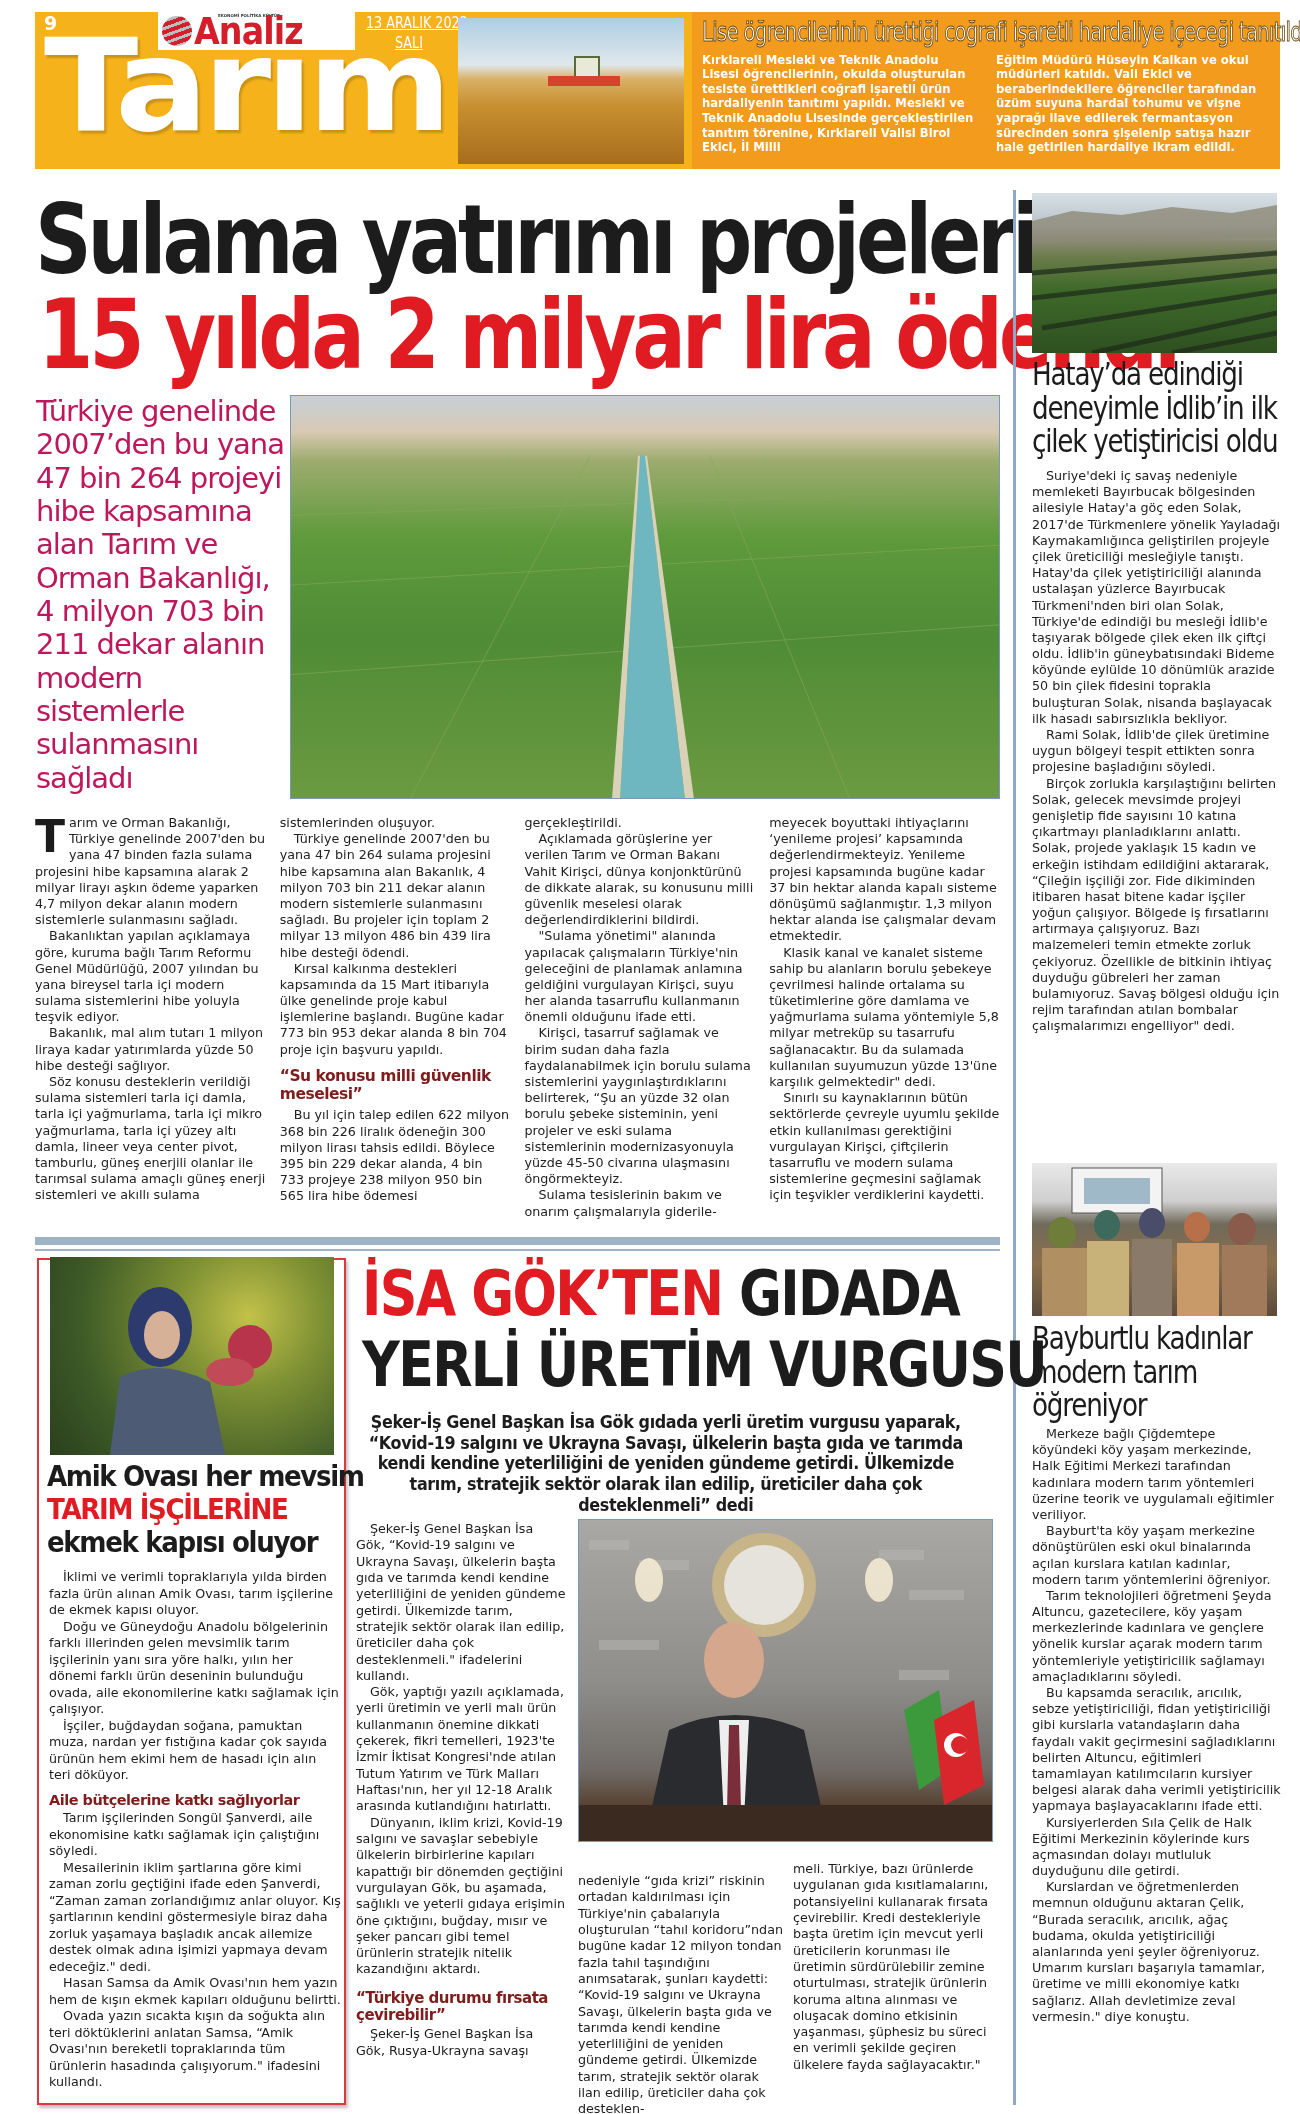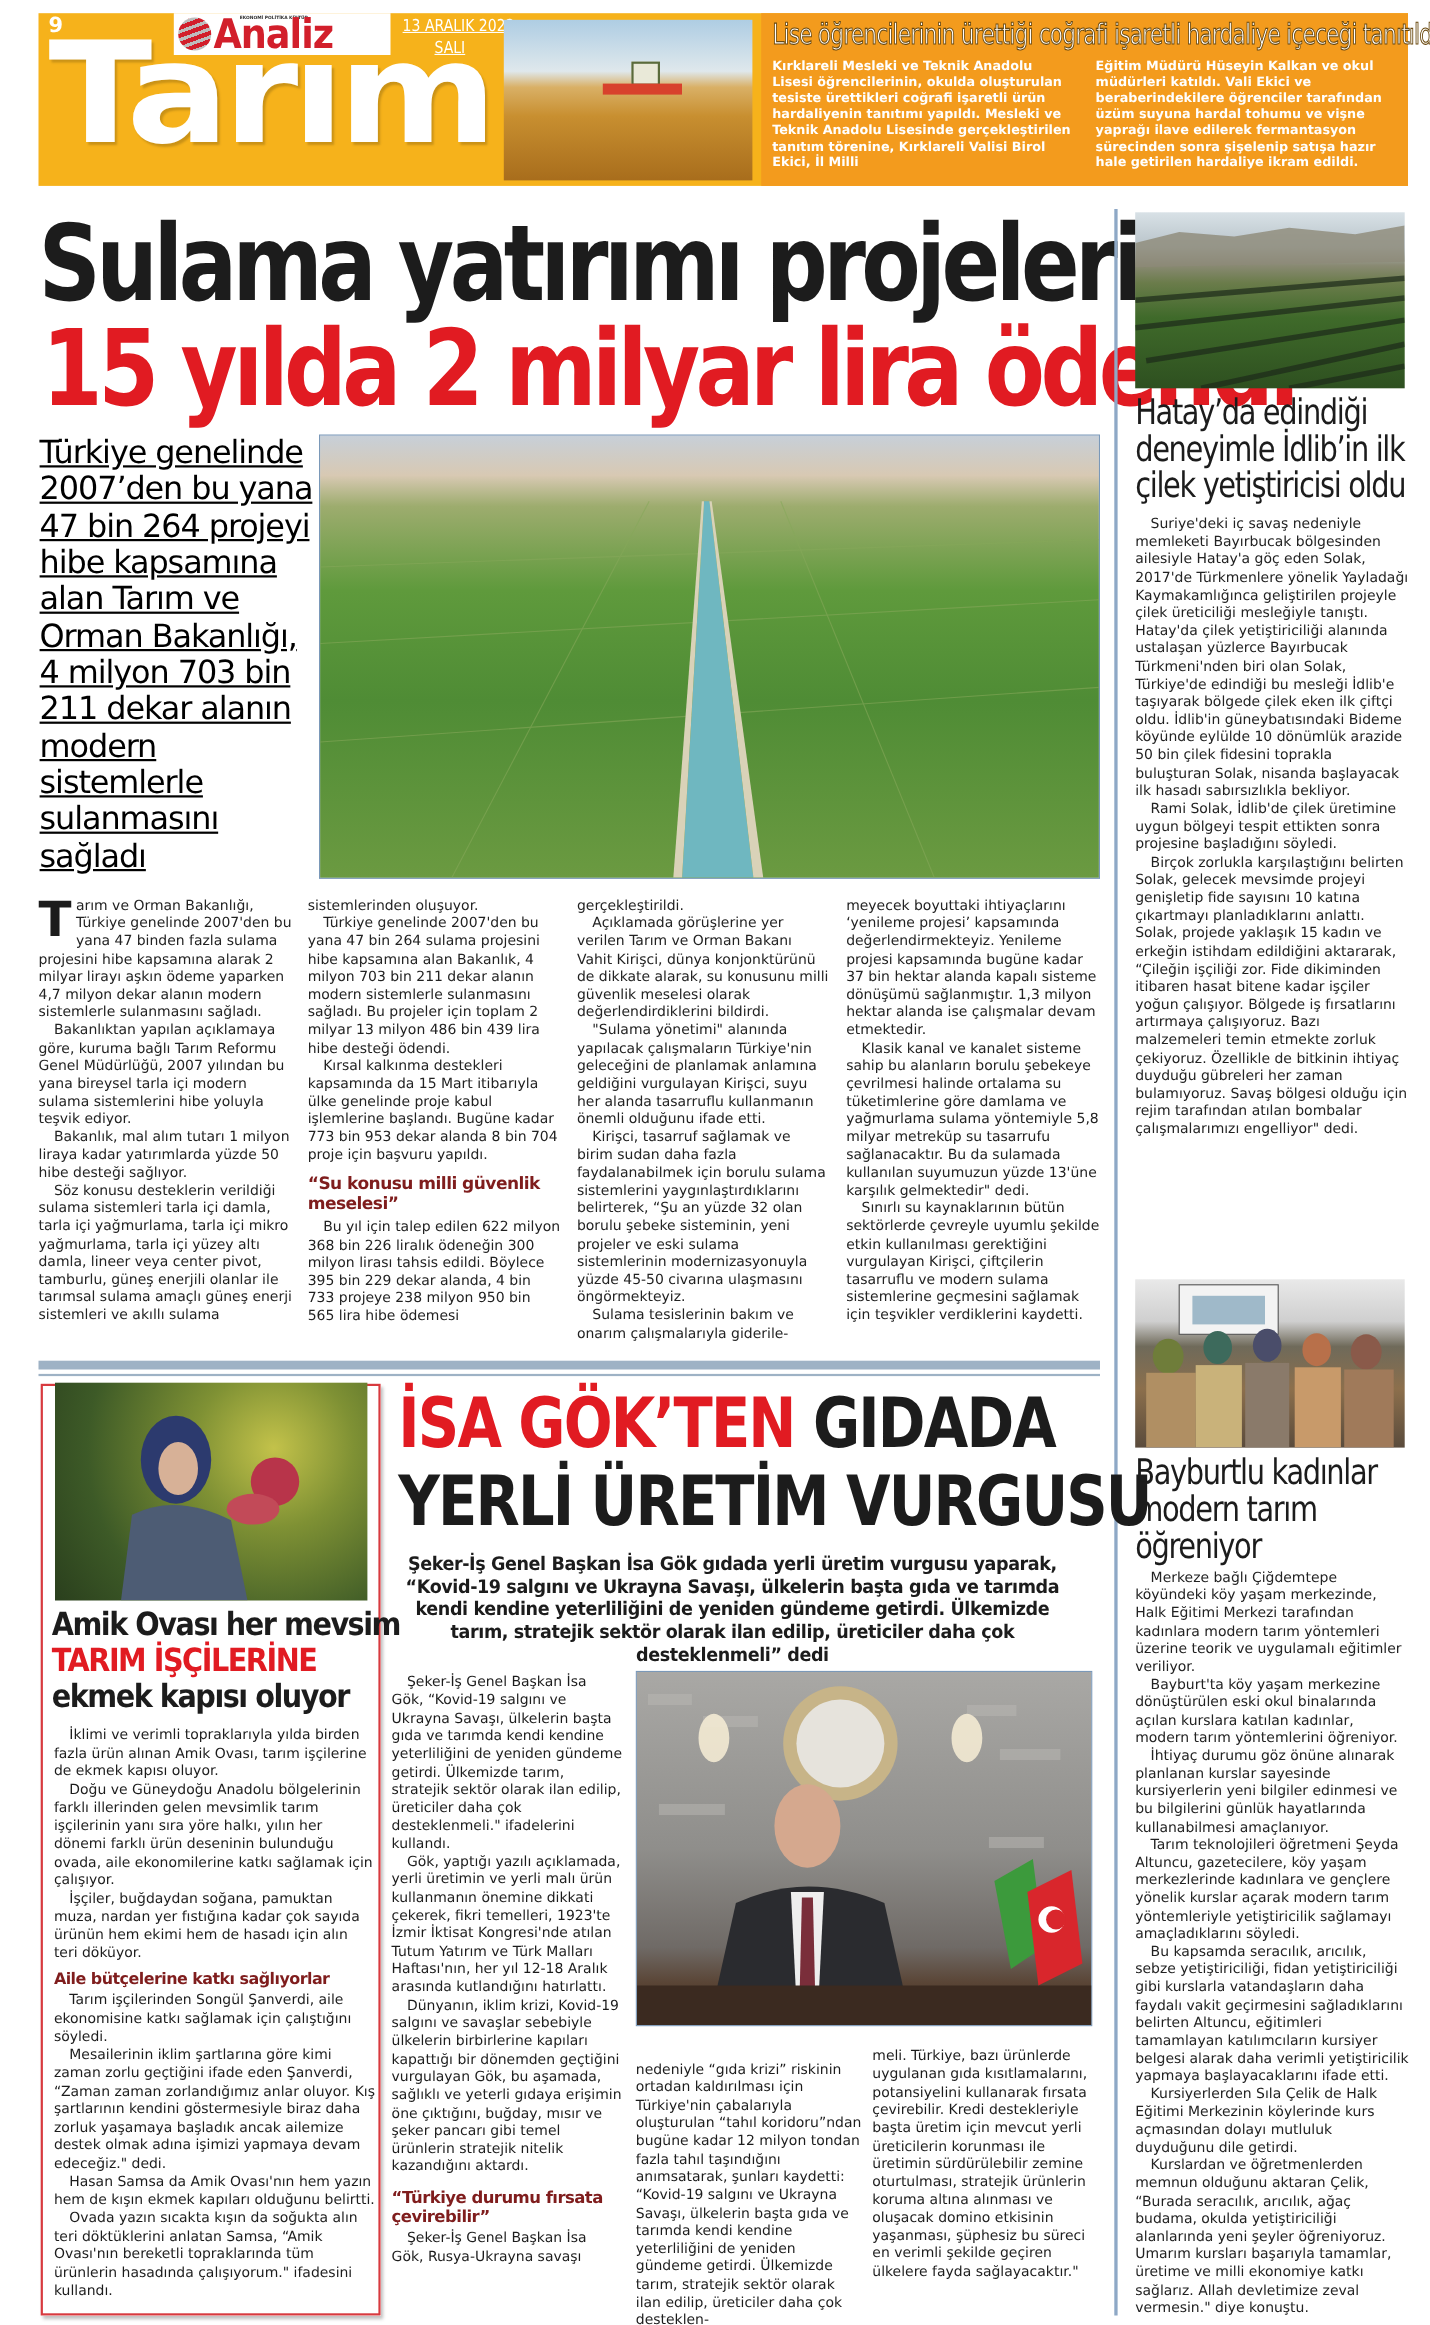--- a/index.html
+++ b/index.html
@@ -24,21 +24,21 @@
   .harvester .cab { position: absolute; left: 26px; top: 0; width: 26px; height: 22px; background: #e9e9d8; border: 2px solid #5a6b3b; }
   .harvester .bar { position: absolute; left: 0; top: 20px; width: 72px; height: 10px; background: #d8412c; }
   .top-story-title { color: #fff; font: 26px/1.1 "DejaVu Sans", sans-serif; letter-spacing: -1px; transform: scaleX(0.76); transform-origin: left; white-space: nowrap; -webkit-text-stroke: 1px #6b4a10; }
   .top-story-body { display: flex; gap: 22px; margin-top: 6px; }
   .top-story-col { width: 272px; color: #fff; font: bold 11.6px/1.26 "DejaVu Sans", sans-serif; }
 
   
   .headline-line1 { left: 35px; top: 192px; color: #1c1c1c; font: 900 96px/1 "DejaVu Sans", sans-serif; letter-spacing: -5px; transform: scaleX(0.82); transform-origin: left; white-space: nowrap; }
   .headline-line2 { left: 38px; top: 287px; color: #e11b22; font: 900 96px/1 "DejaVu Sans", sans-serif; letter-spacing: -5px; transform: scaleX(0.83); transform-origin: left; white-space: nowrap; }
 
-  .lede { left: 36px; top: 395px; width: 250px; color: #000000; font: 29px/1.15 "DejaVu Sans", sans-serif; letter-spacing: -1px; text-decoration: underline; }
+  .lede { left: 36px; top: 395px; width: 250px; color: #be185d; font: 29px/1.15 "DejaVu Sans", sans-serif; letter-spacing: -1px; }
 
   .canal-photo { left: 290px; top: 395px; width: 710px; height: 404px; border: 1px solid #7a98b8; overflow: hidden;
     background: linear-gradient(180deg, #c7cfd8 0%, #d8c9b3 9%, #9dac6e 16%, #5f9a3c 35%, #4f8c35 60%, #6b9a41 100%); }
   .canal-photo .canal { position: absolute; left: 0; top: 0; width: 100%; height: 100%; }
 
   .body-cols { left: 35px; top: 815px; width: 965px; height: 405px; display: grid; grid-template-columns: repeat(4, 1fr); column-gap: 14px; }
   .col { font: 12.7px/1.275 "DejaVu Sans", sans-serif; color: #222; text-align: left; }
   .col p { text-indent: 14px; }
   .col p.noind { text-indent: 0; }
   .dropcap { float: left; font: 900 44px/0.9 "DejaVu Sans", sans-serif; color: #1c1c1c; margin: 2px 4px 0 0; }
@@ -273,18 +273,17 @@
   </svg>
 </div>
 <div class="abs side-title" style="left:1032px; top:1322px;">
   <div>Bayburtlu kadınlar</div>
   <div>modern tarım</div>
   <div>öğreniyor</div>
 </div>
 <div class="abs side-body" style="left:1032px; top:1426px; width:250px;">
   <p>Merkeze bağlı Çiğdemtepe köyündeki köy yaşam merkezinde, Halk Eğitimi Merkezi tarafından kadınlara modern tarım yöntemleri üzerine teorik ve uygulamalı eğitimler veriliyor.</p>
   <p>Bayburt'ta köy yaşam merkezine dönüştürülen eski okul binalarında açılan kurslara katılan kadınlar, modern tarım yöntemlerini öğreniyor.</p>
-  <p>İhtiyaç durumu göz önüne alınarak planlanan kurslar sayesinde kursiyerlerin yeni bilgiler edinmesi ve bu bilgilerini günlük hayatlarında kullanabilmesi amaçlanıyor.</p>
   <p>Tarım teknolojileri öğretmeni Şeyda Altuncu, gazetecilere, köy yaşam merkezlerinde kadınlara ve gençlere yönelik kurslar açarak modern tarım yöntemleriyle yetiştiricilik sağlamayı amaçladıklarını söyledi.</p>
   <p>Bu kapsamda seracılık, arıcılık, sebze yetiştiriciliği, fidan yetiştiriciliği gibi kurslarla vatandaşların daha faydalı vakit geçirmesini sağladıklarını belirten Altuncu, eğitimleri tamamlayan katılımcıların kursiyer belgesi alarak daha verimli yetiştiricilik yapmaya başlayacaklarını ifade etti.</p>
   <p>Kursiyerlerden Sıla Çelik de Halk Eğitimi Merkezinin köylerinde kurs açmasından dolayı mutluluk duyduğunu dile getirdi.</p>
   <p>Kurslardan ve öğretmenlerden memnun olduğunu aktaran Çelik, “Burada seracılık, arıcılık, ağaç budama, okulda yetiştiriciliği alanlarında yeni şeyler öğreniyoruz. Umarım kursları başarıyla tamamlar, üretime ve milli ekonomiye katkı sağlarız. Allah devletimize zeval vermesin." diye konuştu.</p>
 </div>
 
 </body></html>

